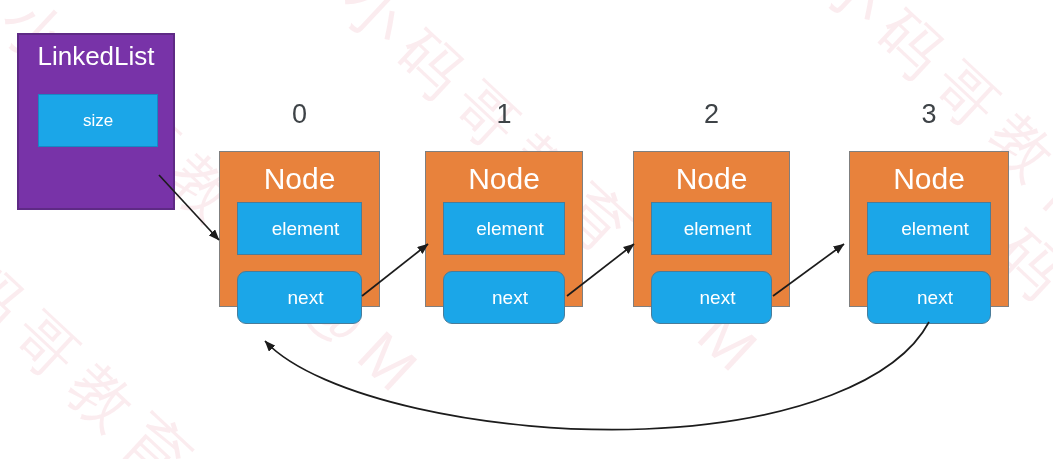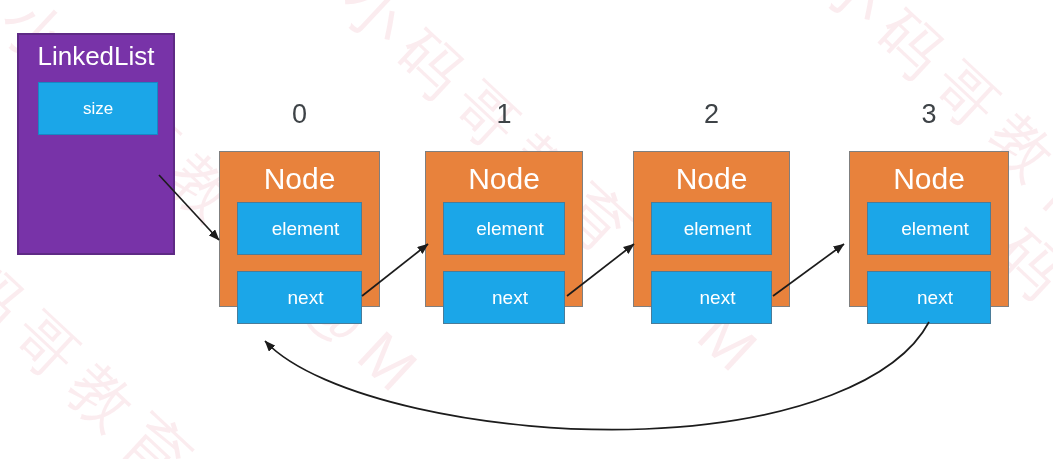--- a/index.html
+++ b/index.html
@@ -18,37 +18,37 @@
     letter-spacing:14px;
     color:var(--watermark);
     transform:rotate(43deg);
     transform-origin:0 0;
     pointer-events:none;
     user-select:none;
   }
   
   .ll-box{
     position:absolute;
-    left:17px;top:33px;width:158px;height:222px;
+    left:17px;top:33px;width:158px;height:177px;
     background:var(--purple);
     border:2px solid var(--purpleBorder);
     box-sizing:border-box;
   }
   .ll-title{
     position:absolute;left:0;right:0;top:6px;
     text-align:center;
     color:#ffffff;font-size:26px;
   }
   .ll-cell{
     position:absolute;left:19px;width:120px;height:53px;
     background:var(--cyan);
     border:1px solid var(--cellBorderLL);
     box-sizing:border-box;
     display:flex;align-items:center;justify-content:center;
-    color:#ffffff;font-size:17px;
+    color:#ffffff;font-size:17px;margin-top:12px;
   }
   .ll-cell.size{top:47px;}
   .ll-cell.first{top:115px;}
   
   .index-label{
     position:absolute;top:99px;height:34px;
     text-align:center;
     color:var(--indexLabel);
     font-size:27px;
   }
@@ -66,21 +66,21 @@
   }
   .cell{
     position:absolute;left:17px;right:17px;height:53px;
     background:var(--cyan);
     border:1px solid var(--cellBorder);
     box-sizing:border-box;
     display:flex;align-items:center;justify-content:center;
     color:#ffffff;font-size:19px;padding-left:12px;
   }
   .cell.element{top:50px;}
-  .cell.next{top:119px;}
+  .cell.next{top:119px;border-radius:9px;}
   
   .arrows{
     position:absolute;left:0;top:0;width:1053px;height:459px;
     pointer-events:none;
   }
   .arrow{
     stroke:var(--arrow);
     stroke-width:1.7;
     fill:none;
   }

